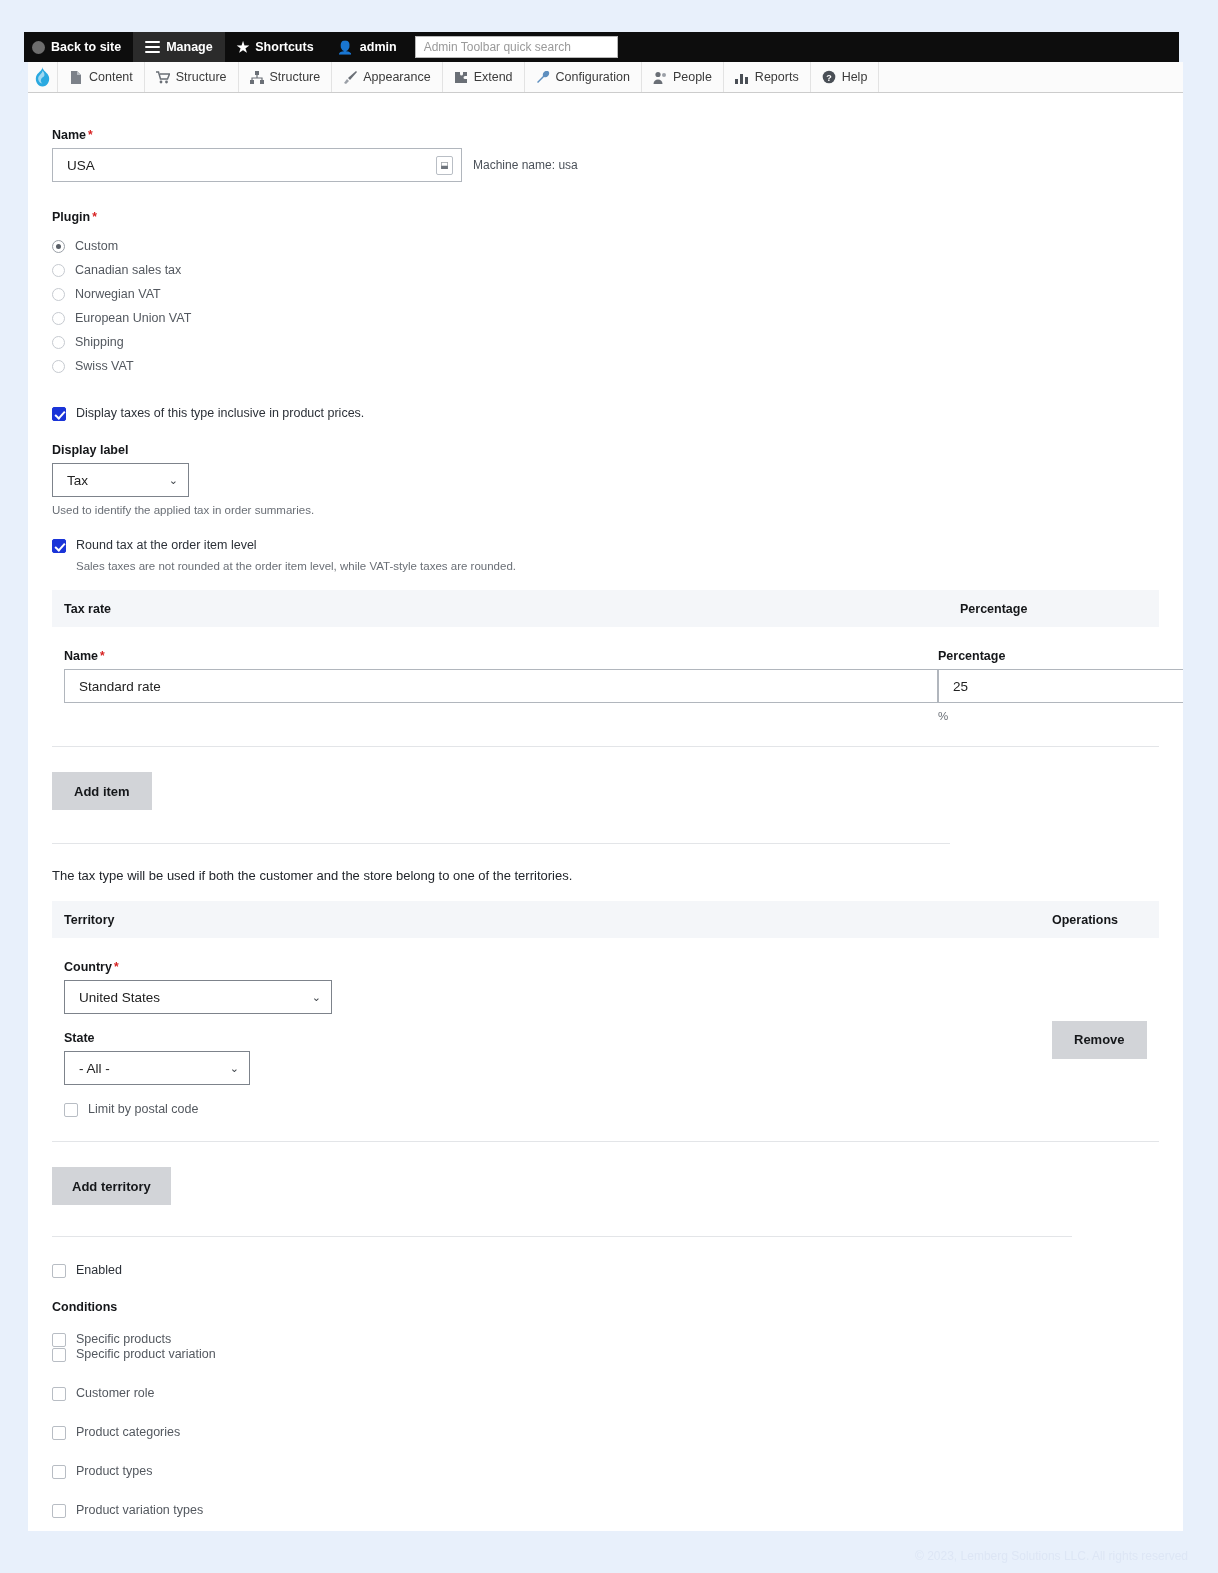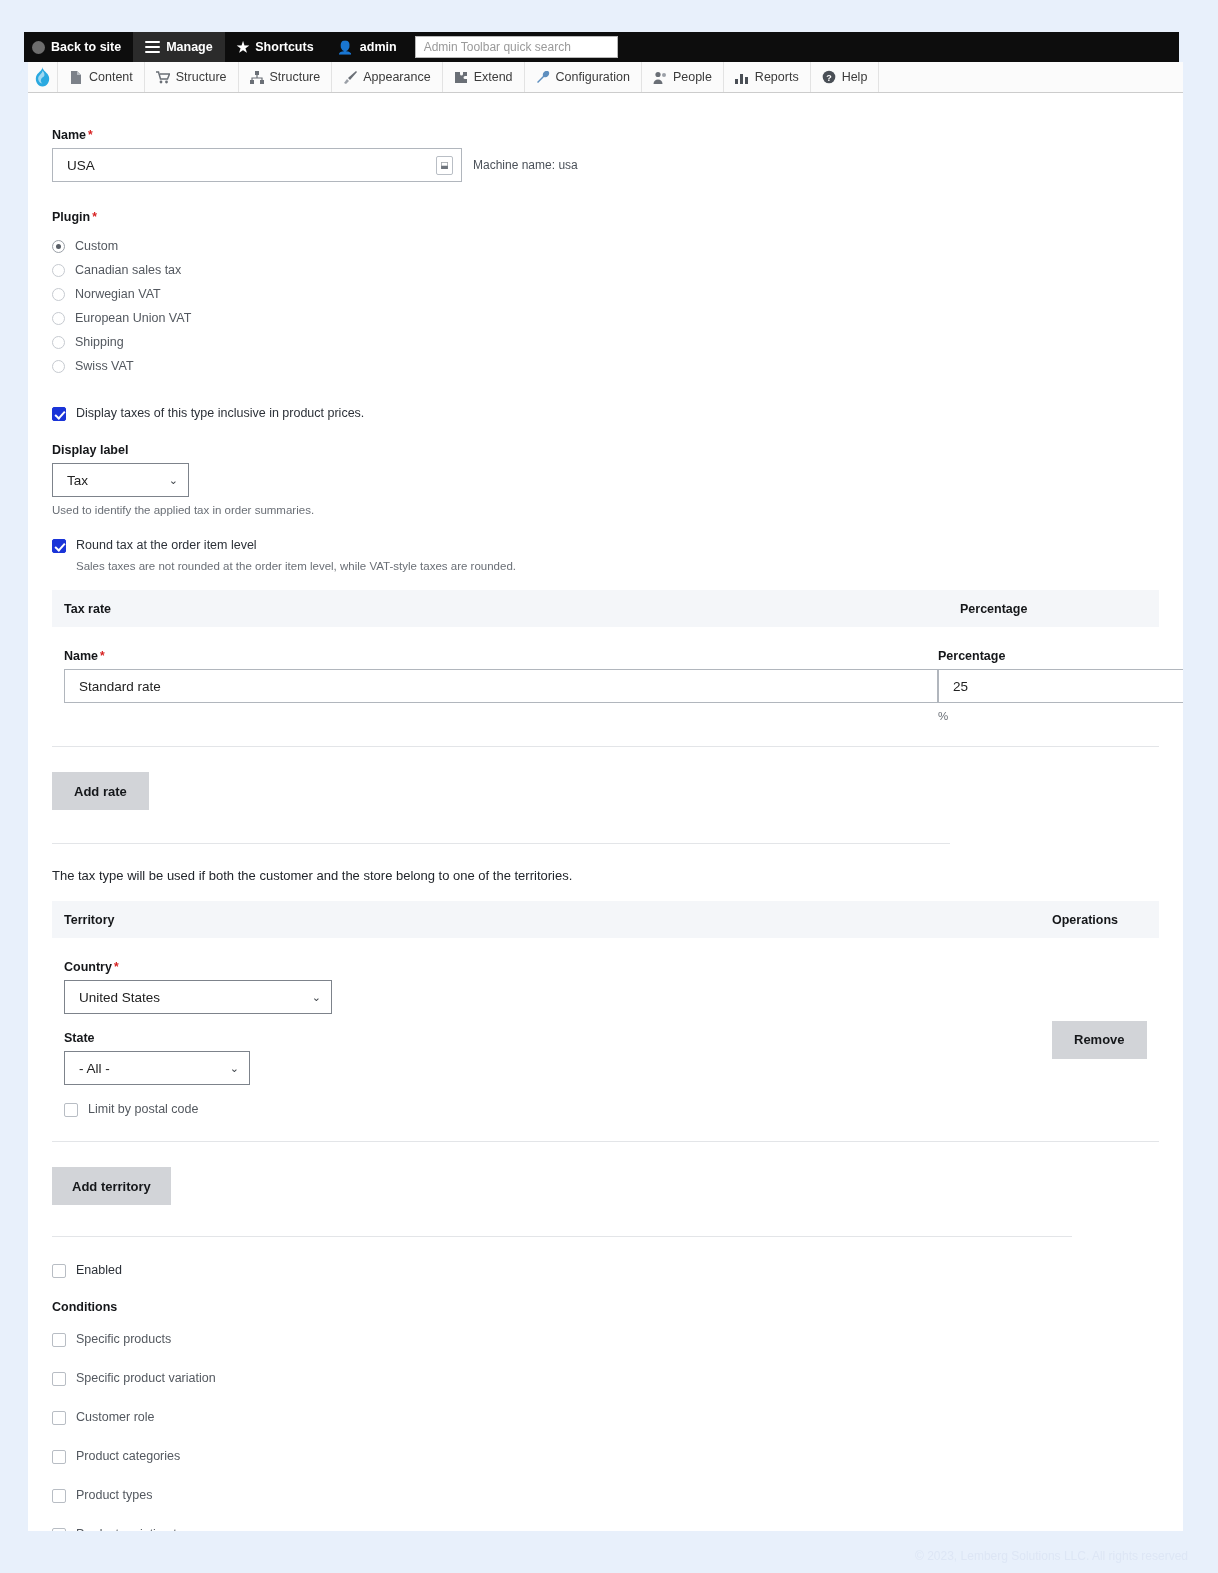--- a/index.html
+++ b/index.html
@@ -349,21 +349,21 @@
         <label class="lbl">Percentage</label>
         <div class="text-input" style="width:260px">
           <span>25</span>
         </div>
         <div class="desc">%</div>
       </div>
     </div>
   </div>
 
   <div style="margin-top:25px">
-    <button class="btn-grey">Add rate</button>
+    <button class="btn-grey">Add item</button>
   </div>
   <hr class="hr" style="margin:33px 0 0 0;width:898px">
 
   <p style="font-size:13px;color:#22262c;margin:24px 0 0 0">The tax type will be used if both the customer and the store belong to one of the territories.</p>
 
   <div class="tbl">
     <div class="tbl-head">
       <div style="width:1000px;padding-left:12px">Territory</div>
       <div>Operations</div>
     </div>
@@ -400,21 +400,21 @@
   <hr class="hr" style="margin:31px 0 0 0;width:1020px">
 
   <div class="cb-row" style="margin-top:26px">
     <span class="cb"></span>
     <span class="cb-label" style="color:#2c3138">Enabled</span>
   </div>
 
   <div class="lbl" style="margin-top:22px">Conditions</div>
 
   <div style="margin-top:18px">
-    <div class="cb-row" style="margin-bottom:24px">
+    <div class="cb-row" style="">
       <span class="cb"></span>
       <span class="cb-label" style="color:#53585f">Specific products</span>
     </div>
     <div class="cb-row" style="margin-bottom:24px">
       <span class="cb"></span>
       <span class="cb-label" style="color:#53585f">Specific product variation</span>
     </div>
     <div class="cb-row" style="margin-bottom:24px">
       <span class="cb"></span>
       <span class="cb-label" style="color:#53585f">Customer role</span>

